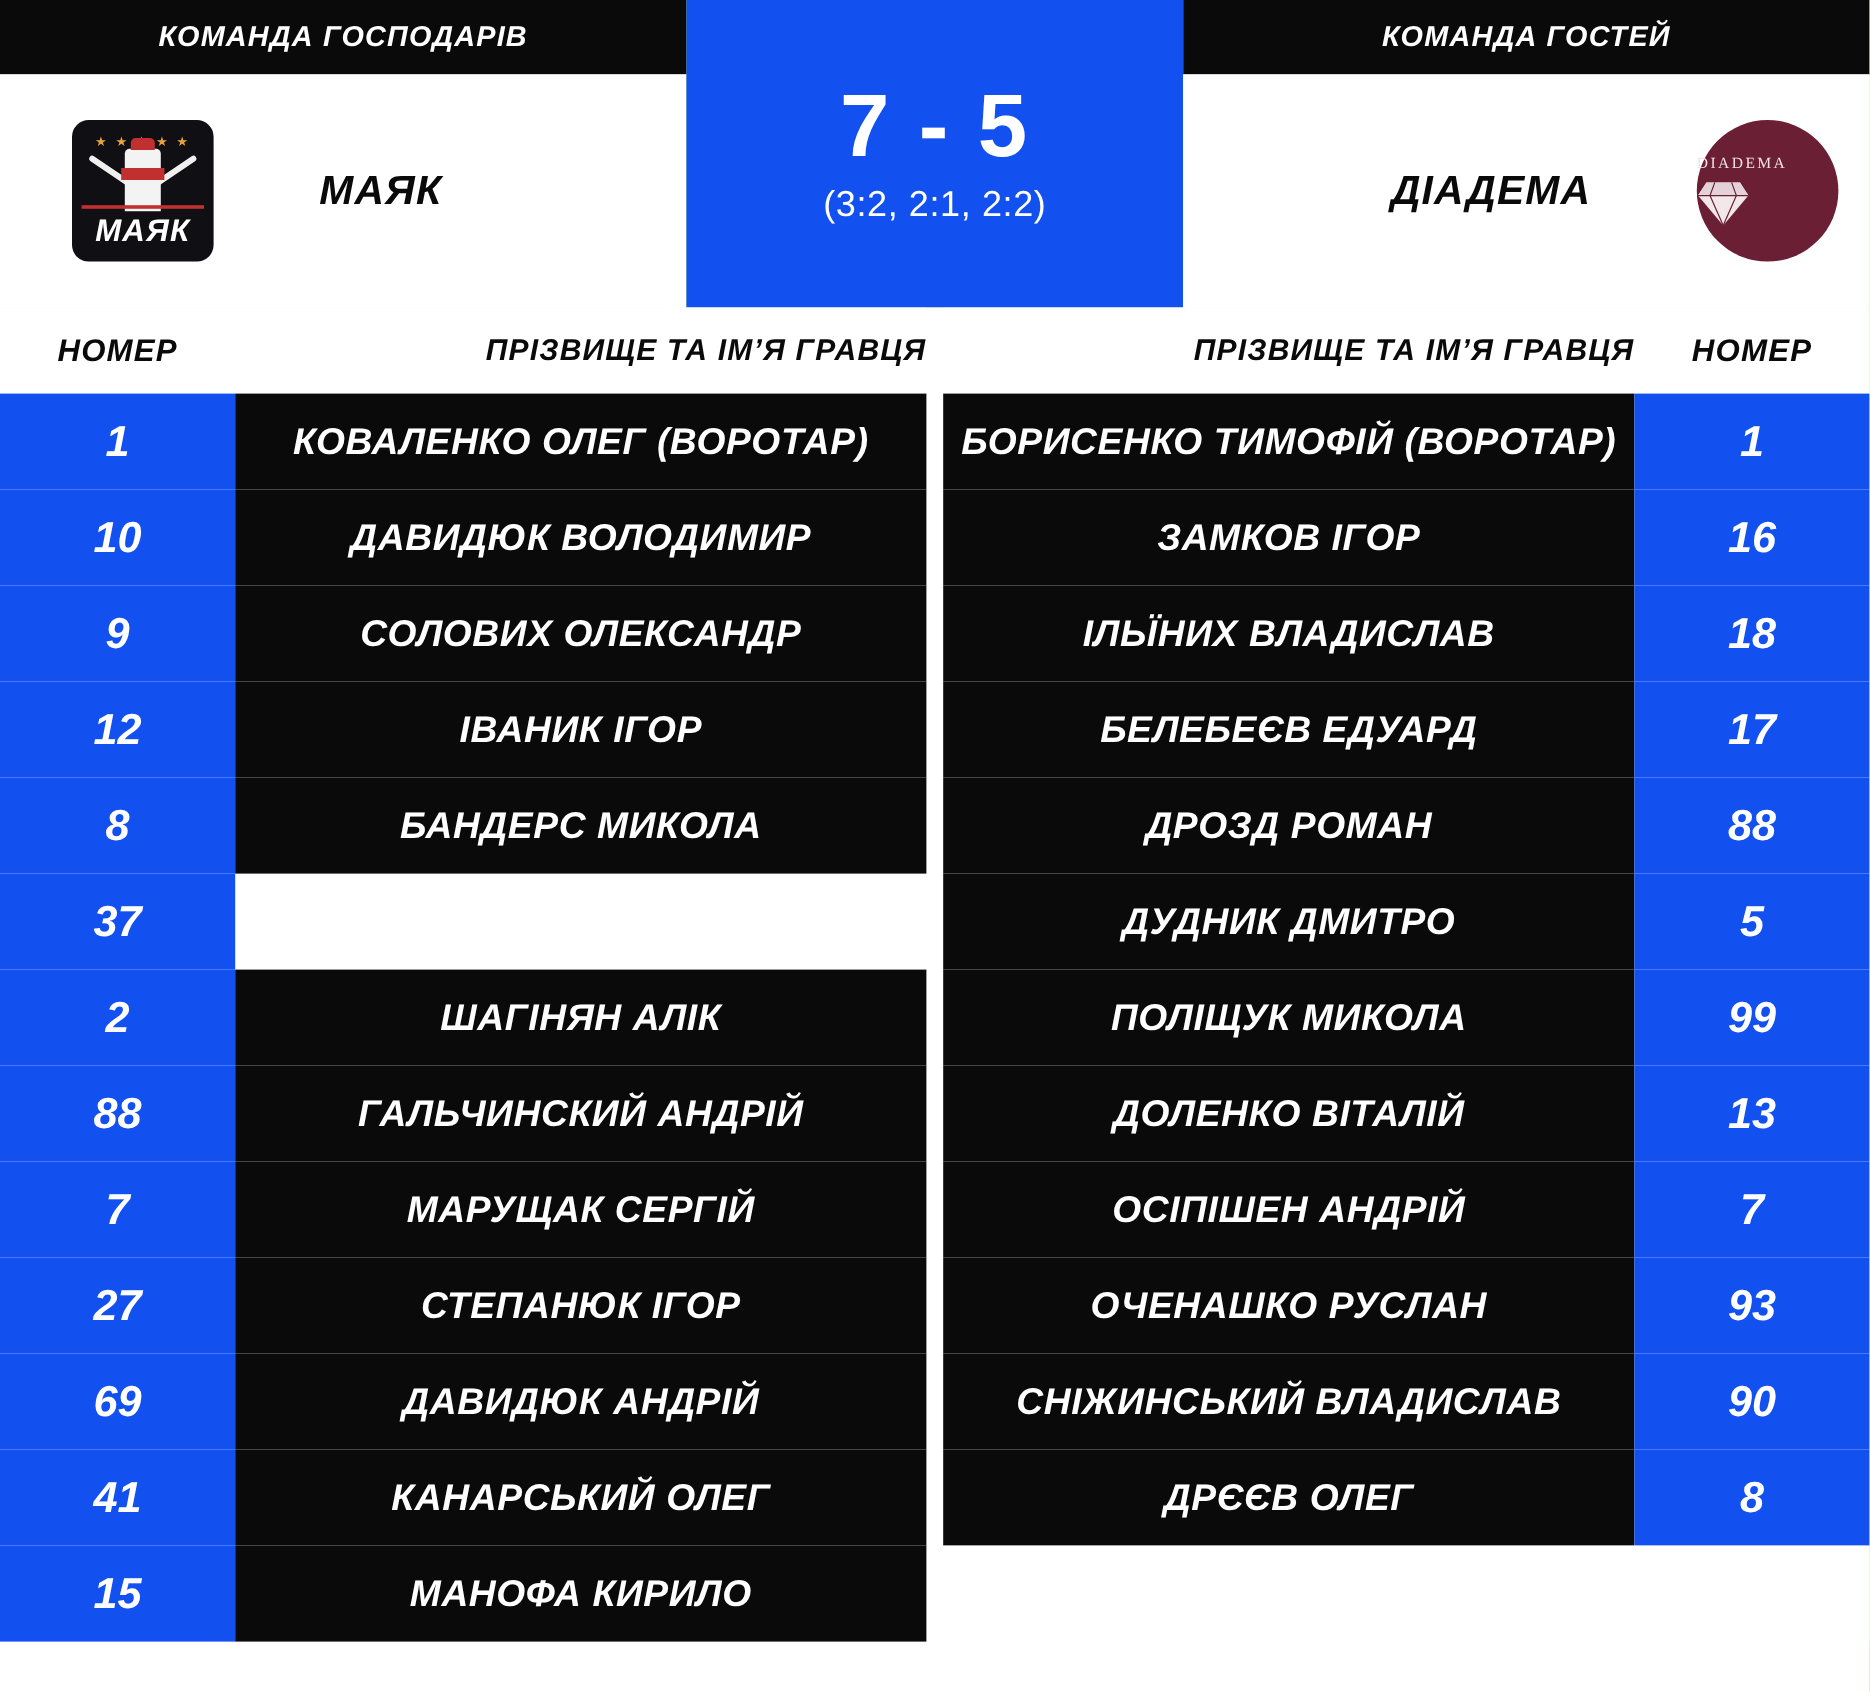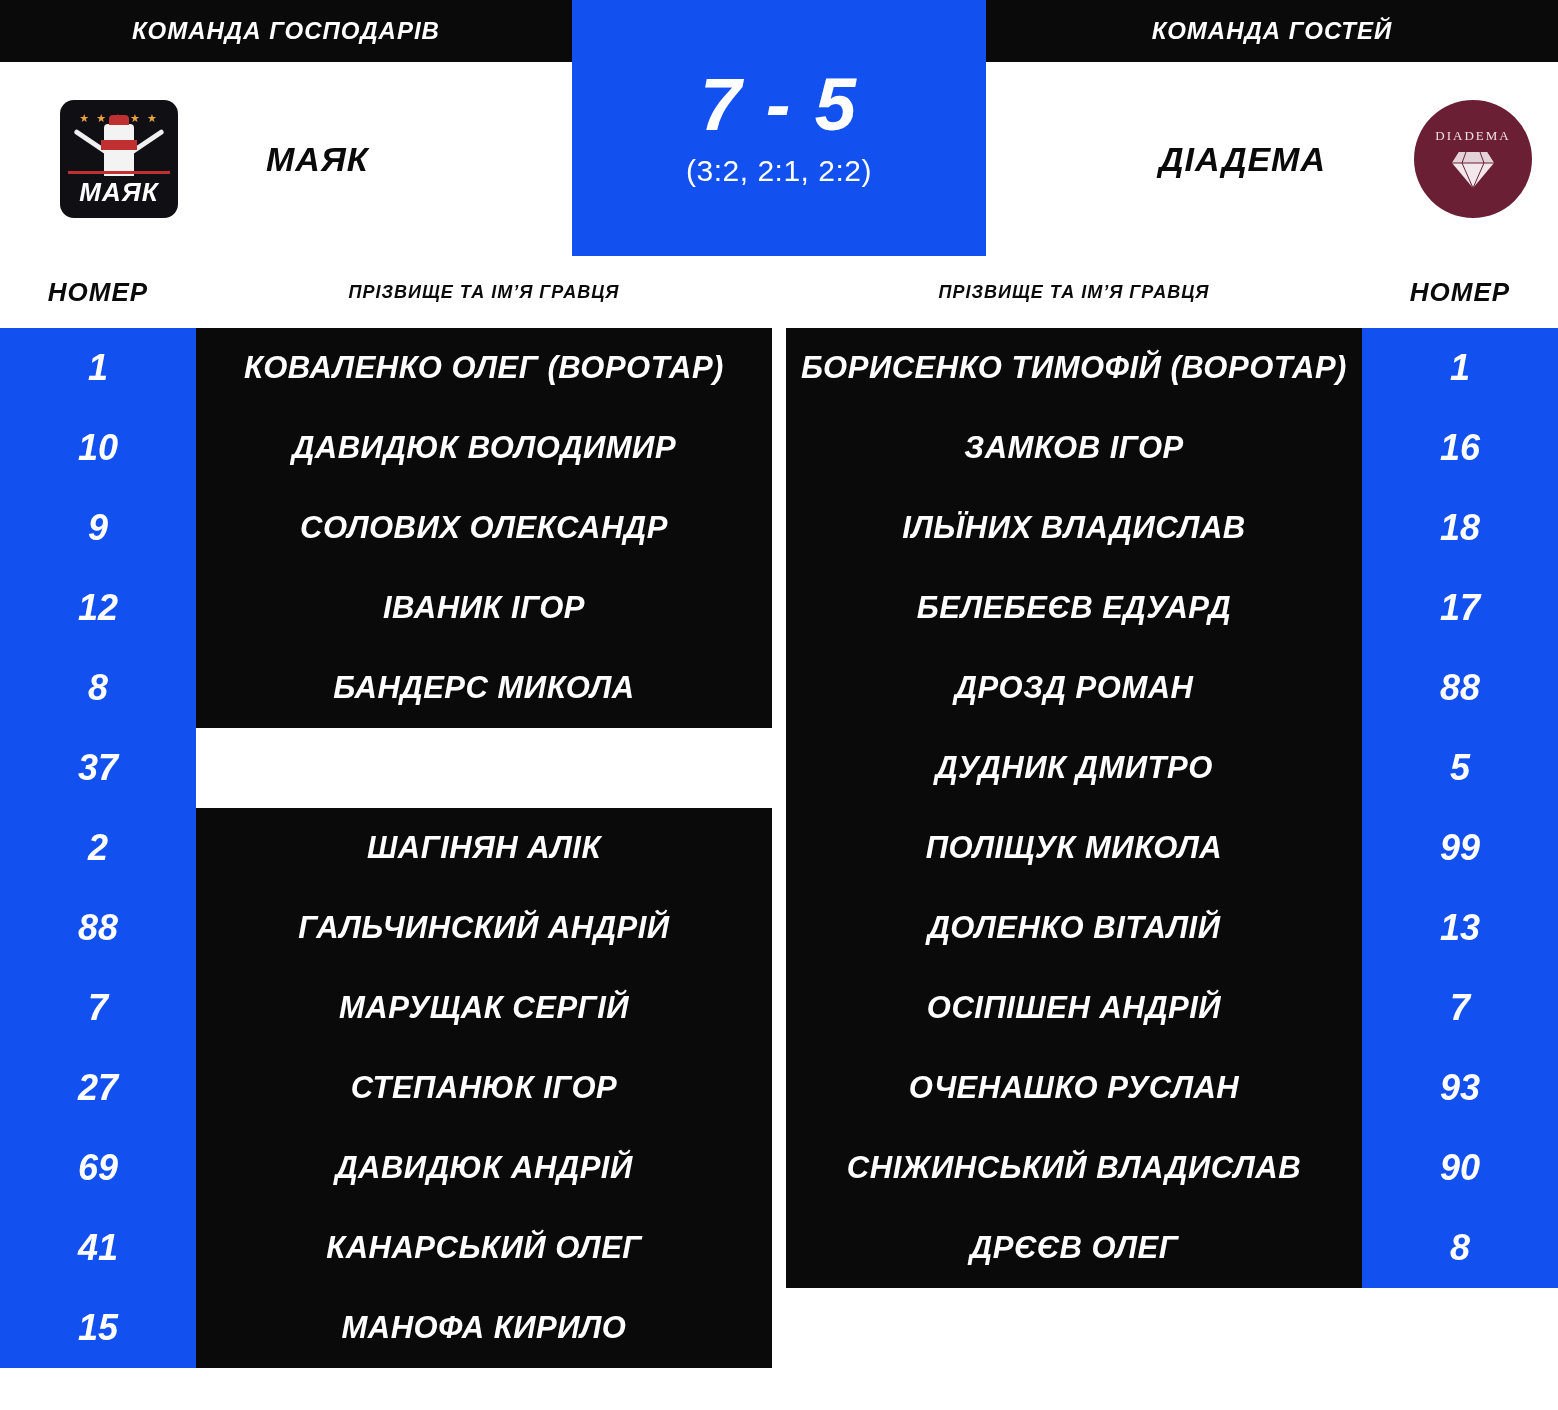--- a/index.html
+++ b/index.html
@@ -135,21 +135,20 @@
     background: #c03030;
   }
 
   .logo-diadema {
     width: 118px; height: 118px;
     background: #6b1f35;
     border-radius: 50%;
     position: relative;
     display: flex;
     flex-direction: column;
-    align-items: center;
     justify-content: center;
   }
   .logo-diadema .d-word {
     color: #f0e2e6;
     font-size: 13px;
     letter-spacing: 2px;
     font-family: "Liberation Serif", serif;
     margin-bottom: 6px;
   }
 
@@ -159,21 +158,20 @@
     background: #1250f0;
     display: flex;
     flex-direction: column;
     align-items: center;
     justify-content: center;
     color: #ffffff;
   }
   .score-main {
     font-size: 74px;
     font-weight: bold;
-    font-style: italic;
     letter-spacing: 2px;
     line-height: 1;
   }
   .score-periods {
     margin-top: 12px;
     font-size: 30px;
     letter-spacing: 0.5px;
   }
 
   
@@ -200,25 +198,25 @@
     width: 196px;
     text-align: center;
     color: #0a0a0a;
     font-style: italic;
     font-weight: bold;
     font-size: 26px;
     letter-spacing: 1px;
   }
   .roster-head .col-name {
     flex: 1;
-    text-align: center;
+    text-align: right;
     color: #0a0a0a;
     font-style: italic;
     font-weight: bold;
-    font-size: 18px;
+    font-size: 25px;
     letter-spacing: 1px;
   }
 
   .roster-body { flex: 1; position: relative; }
 
   .row {
     height: 80px;
     display: flex;
     align-items: stretch;
   }

